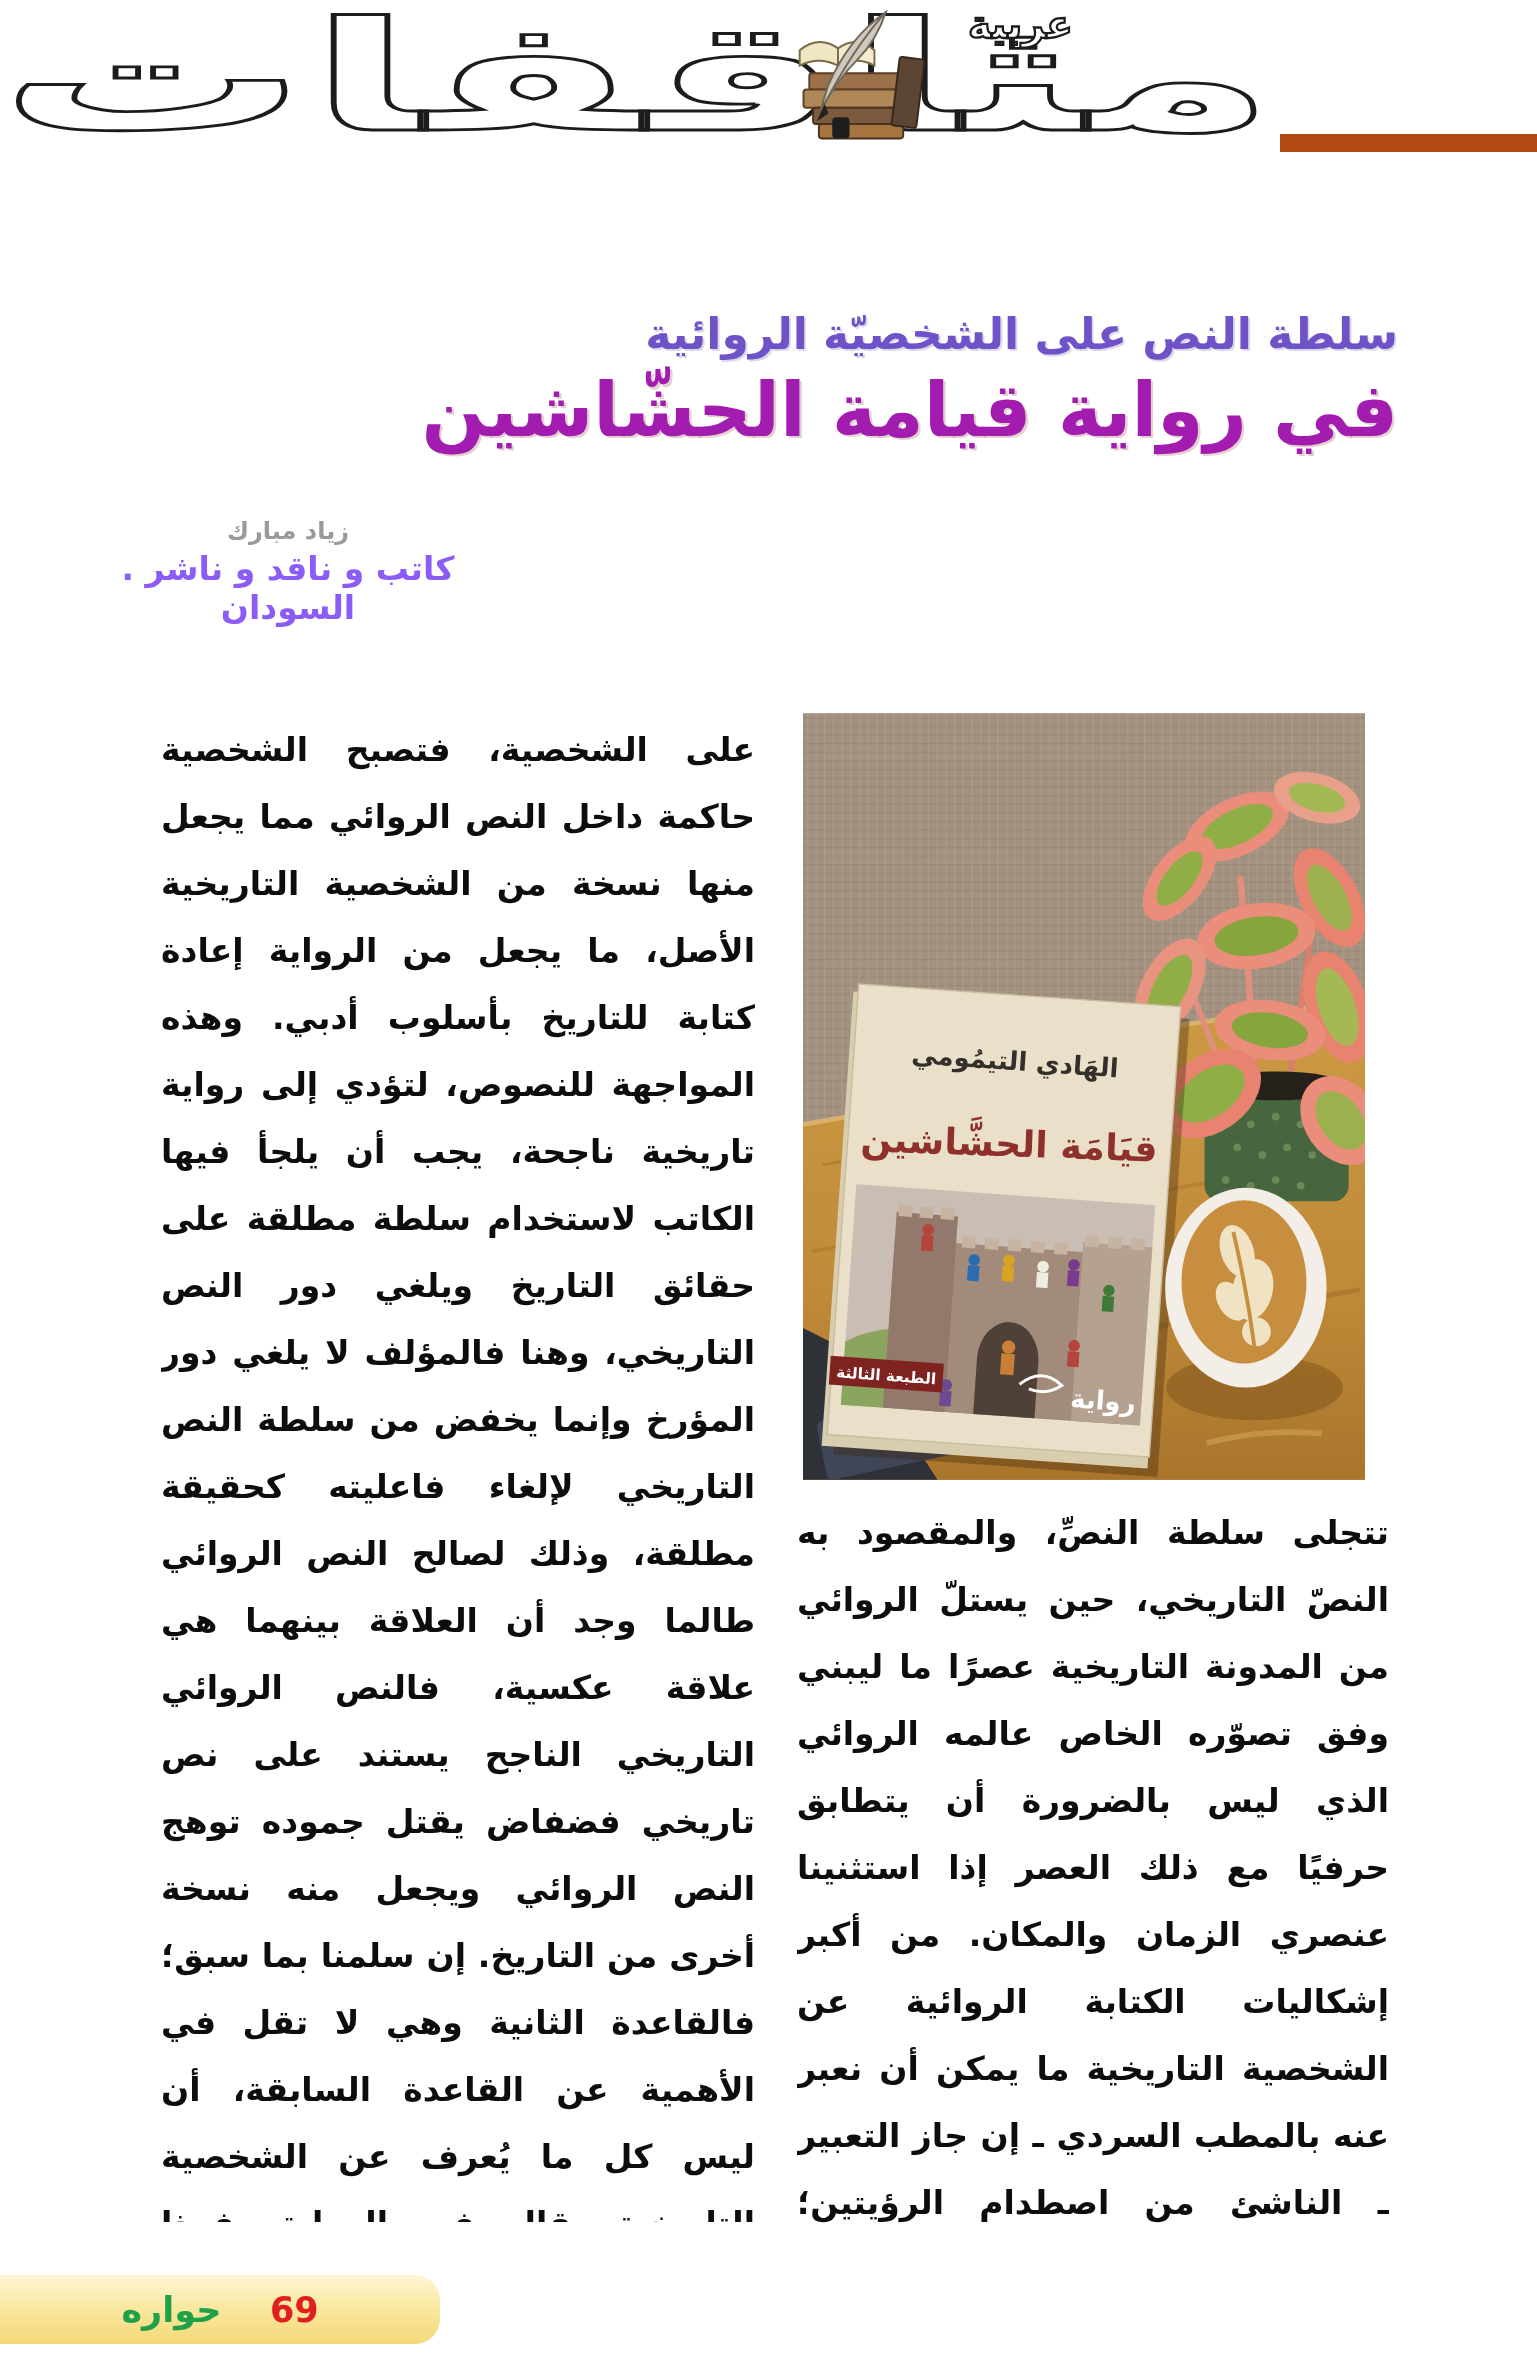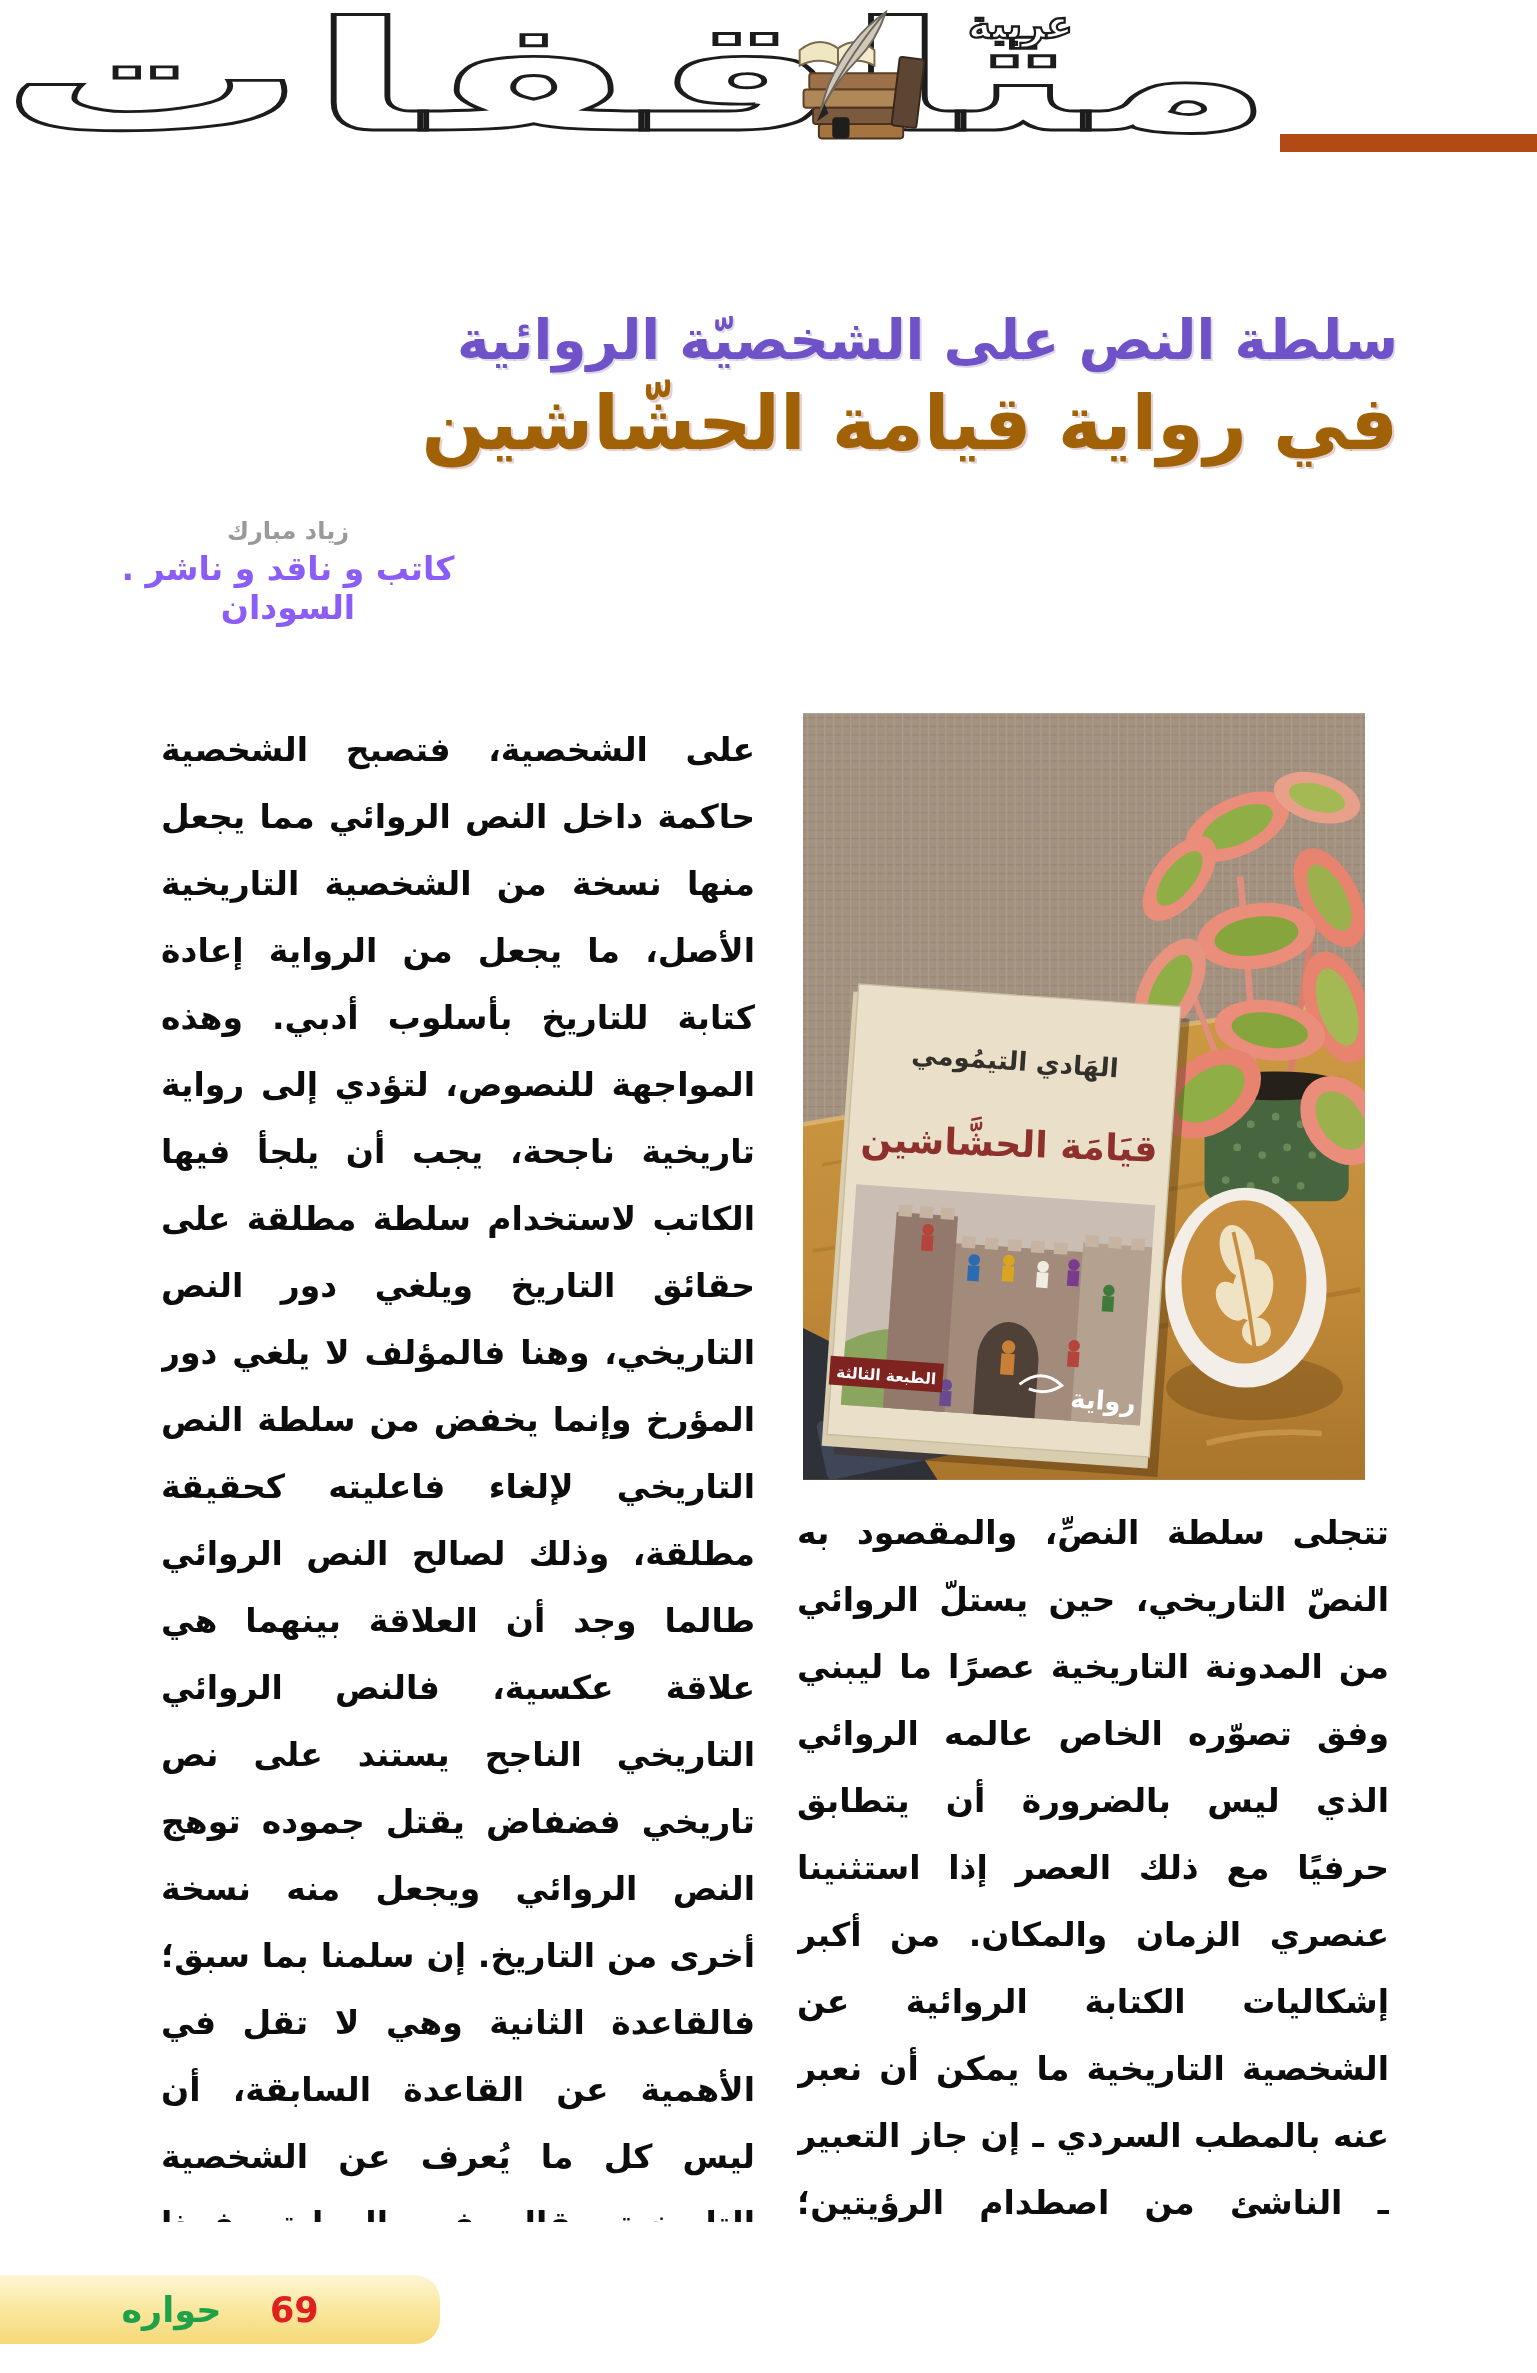--- a/index.html
+++ b/index.html
@@ -24,21 +24,21 @@
   .masthead-subtitle{
     position:absolute;right:464px;top:1.9px;
     font-size:39px;-webkit-text-stroke:2.3px #1c1c1c;
   }
   .masthead-bar{
     position:absolute;right:0;top:134px;width:257px;height:18px;
   }
   .books-icon{position:absolute;right:596px;top:9.6px;}
   
   .title-block{position:absolute;right:139px;top:309px;text-align:right;direction:rtl;}
-  .title-line1{font-size:55px;font-weight:bold;line-height:1.15;
+  .title-line1{font-size:44px;font-weight:bold;line-height:1.15;
     text-shadow:1.9px 1.9px 0 rgba(60,40,120,0.18);}
   .title-line2{font-size:75px;font-weight:bold;line-height:1.15;margin-top:7.7px;
     text-shadow:2.4px 2.4px 0 rgba(120,20,20,0.20);}
   
   .author-block{position:absolute;left:96px;top:517px;width:384px;text-align:center;direction:rtl;}
   .author-name{font-size:24px;font-weight:bold;color:#9a9a9a;}
   .author-role{font-size:33px;font-weight:bold;color:#8b5cf6;margin-top:3.8px;}
   
   .body-col{
     position:absolute;direction:rtl;text-align:justify;
@@ -84,21 +84,21 @@
       <path d="M108,2 Q74,40 44,98" fill="none" stroke="#6e675c" stroke-width="2"></path>
 
       <path d="M44,98 L36,116 L48,108 Z" fill="#222"></path>
       <rect x="52" y="112" width="18" height="22" rx="4" fill="#1e1e1e"></rect>
     </svg>
   </div>
 </div>
 
 <div class="title-block">
   <div class="title-line1" style="color:#6f52c7;">سلطة النص على الشخصيّة الروائية</div>
-  <div class="title-line2" style="color:#a16207;">في رواية قيامة الحشّاشين</div>
+  <div class="title-line2" style="color:#a21caf;">في رواية قيامة الحشّاشين</div>
 </div>
 
 <div class="author-block">
   <div class="author-name">زياد مبارك</div>
   <div class="author-role">كاتب و ناقد و ناشر . السودان</div>
 </div>
 
 <div class="body-col col-left">على الشخصية، فتصبح الشخصية حاكمة داخل النص الروائي مما يجعل منها نسخة من الشخصية التاريخية الأصل، ما يجعل من الرواية إعادة كتابة للتاريخ بأسلوب أدبي. وهذه المواجهة للنصوص، لتؤدي إلى رواية تاريخية ناجحة، يجب أن يلجأ فيها الكاتب لاستخدام سلطة مطلقة على حقائق التاريخ ويلغي دور النص التاريخي، وهنا فالمؤلف لا يلغي دور المؤرخ وإنما يخفض من سلطة النص التاريخي لإلغاء فاعليته كحقيقة مطلقة، وذلك لصالح النص الروائي طالما وجد أن العلاقة بينهما هي علاقة عكسية، فالنص الروائي التاريخي الناجح يستند على نص تاريخي فضفاض يقتل جموده توهج النص الروائي ويجعل منه نسخة أخرى من التاريخ. إن سلمنا بما سبق؛ فالقاعدة الثانية وهي لا تقل في الأهمية عن القاعدة السابقة، أن ليس كل ما يُعرف عن الشخصية التاريخية يقال في الرواية. فهذا الدور متروك للمؤرخين ويكتفي المؤلف بذكر ما يخدمه في بناء عالمه الروائي سواء استله من كتب التاريخ أو نتج من اجتراح خيالي بحت. ينسجم ما ذكره واسيني الأعرج في عبارته المفتاحية ضمن حواره بإحدى أعداد مجلة جمعية الروائيين السودانيين (جرس) عن الرواية التاريخية؛ من أن وقوع مؤلف الرواية التاريخية في فخ محاكاة التاريخ بحذافيره، بأسلوبه الأدبي هو خطأ لا بدّ منه عند البدايات.. تنسجم هذه العبارة مع</div>
 <div class="body-col col-right">تتجلى سلطة النصِّ، والمقصود به النصّ التاريخي، حين يستلّ الروائي من المدونة التاريخية عصرًا ما ليبني وفق تصوّره الخاص عالمه الروائي الذي ليس بالضرورة أن يتطابق حرفيًا مع ذلك العصر إذا استثنينا عنصري الزمان والمكان. من أكبر إشكاليات الكتابة الروائية عن الشخصية التاريخية ما يمكن أن نعبر عنه بالمطب السردي ـ إن جاز التعبير ـ الناشئ من اصطدام الرؤيتين؛ التاريخية الجامدة المحتكمة للتصور التاريخي، والرؤية الخيالية للشخصية في عالم الرواية. وهنا يجد المؤلف نفسه بمواجهة ركام من النصوص والحقائق التاريخية الخاصة بالشخصية مما يحد من سلطته الخيالية</div>
 

